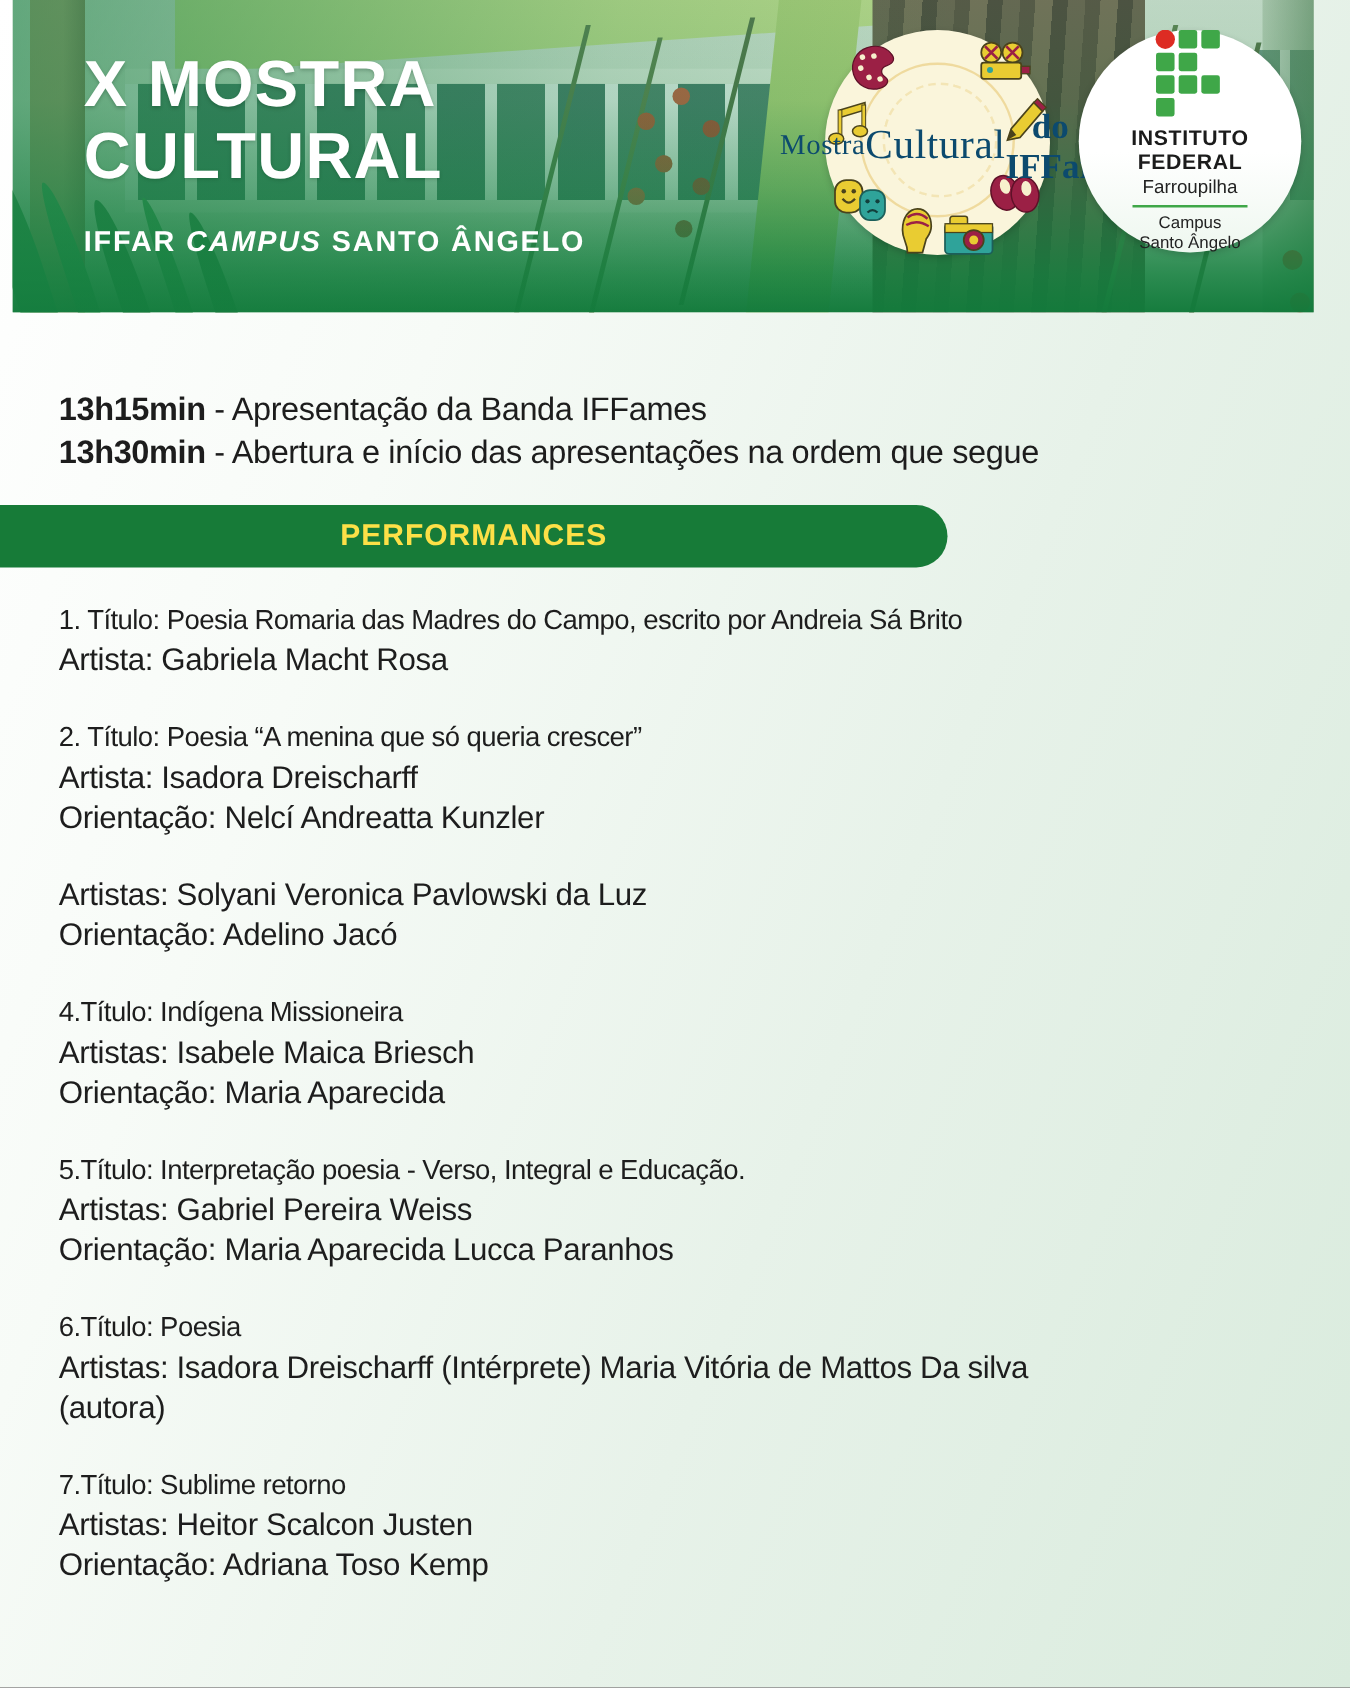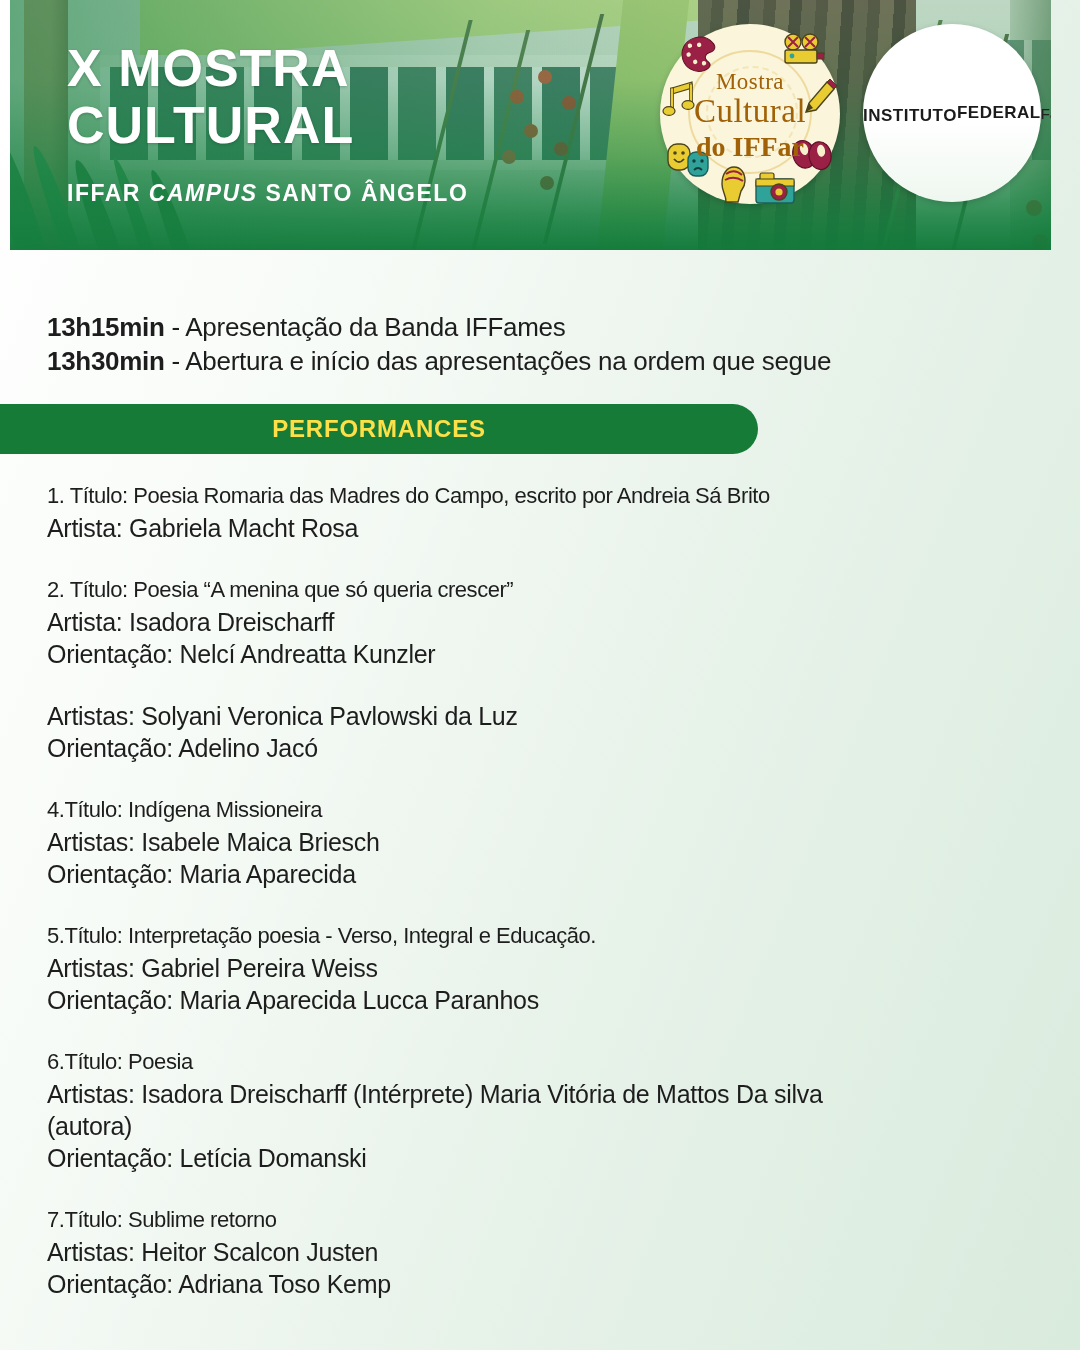--- a/index.html
+++ b/index.html
@@ -40,31 +40,31 @@
   .page-title { font-size:52px; line-height:1.1; font-weight:bold; letter-spacing:1px; text-shadow:0 1px 3px rgba(0,40,15,.25); }
   .page-subtitle { margin-top:26px; font-size:23px; font-weight:bold; letter-spacing:1.5px; }
   .page-subtitle .it { font-style:italic; }
 
   
   .badge-mostra { position:absolute; left:650px; top:24px; width:180px; height:180px; border-radius:50%;
     background:#FAF5DB; box-shadow:0 2px 6px rgba(0,0,0,.18); }
   .swirl1,.swirl2 { position:absolute; border:2px solid rgba(227,186,84,.45); border-radius:50%; }
   .swirl1 { left:28px; top:26px; width:124px; height:124px; }
   .swirl2 { left:46px; top:42px; width:92px; height:92px; transform:rotate(14deg); border-style:dashed; border-color:rgba(227,186,84,.28);}
-  .badge-mostra-text { position:absolute; inset:0; display:flex; flex-direction:column; justify-content:center;
-    font-family:"Liberation Serif", serif; color:#a16207; text-align:center; padding-top:4px; }
+  .badge-mostra-text { position:absolute; inset:0; display:flex; flex-direction:row; align-items:center; justify-content:center;
+    font-family:"Liberation Serif", serif; color:#0c4a6e; text-align:center; padding-top:4px; }
   .bm1 { font-size:23px; letter-spacing:.5px; }
   .bm2 { font-size:33px; line-height:1.0; letter-spacing:.5px; }
   .bm3 { font-size:28px; font-weight:bold; margin-top:3px; }
   .bicon { position:absolute; }
 
   
   .badge-if { position:absolute; left:853px; top:24px; width:178px; height:178px; border-radius:50%;
     background:linear-gradient(180deg,#ffffff 55%,#eef7ef 100%); box-shadow:0 2px 6px rgba(0,0,0,.18);
-    display:flex; flex-direction:row; align-items:center; text-align:center; color:#1b1b1b; }
+    display:flex; flex-direction:column; align-items:center; text-align:center; color:#1b1b1b; }
   .if-name1 { font-size:17px; font-weight:bold; letter-spacing:.5px; line-height:1.08; margin-top:6px; }
   .if-name2 { font-size:17px; font-weight:bold; letter-spacing:.5px; line-height:1.08; }
   .if-farroupilha { font-size:15px; line-height:1.2; margin-top:2px; color:#222; }
   .if-line { width:92px; height:2px; background:#3FA748; margin:5px 0 4px; }
   .if-campus1,.if-campus2 { font-size:13.5px; line-height:1.18; color:#222; }
 
   
   .content { position:absolute; left:0; top:250px; width:895px; padding:16px 38px 0 47px; color:#1d1d1d; }
   .schedule { margin-top:44px; font-size:26px; line-height:34px; letter-spacing:-0.3px; }
   .schedule .time { font-weight:bold; }
@@ -239,21 +239,20 @@
 
       <div class="perf-item">
         <div class="perf-title">5.Título: Interpretação poesia - Verso, Integral e Educação.</div>
         <div class="perf-line">Artistas: Gabriel Pereira Weiss</div>
         <div class="perf-line">Orientação: Maria Aparecida Lucca Paranhos</div>
       </div>
 
       <div class="perf-item">
         <div class="perf-title">6.Título: Poesia</div>
         <div class="perf-line">Artistas: Isadora Dreischarff (Intérprete) Maria Vitória de Mattos Da silva (autora)</div>
-        <div class="perf-line">Orientação: Letícia Domanski</div>
       </div>
 
       <div class="perf-item">
         <div class="perf-title">7.Título: Sublime retorno</div>
         <div class="perf-line">Artistas: Heitor Scalcon Justen</div>
         <div class="perf-line">Orientação: Adriana Toso Kemp</div>
       </div>
 
     </div>
   </div>

